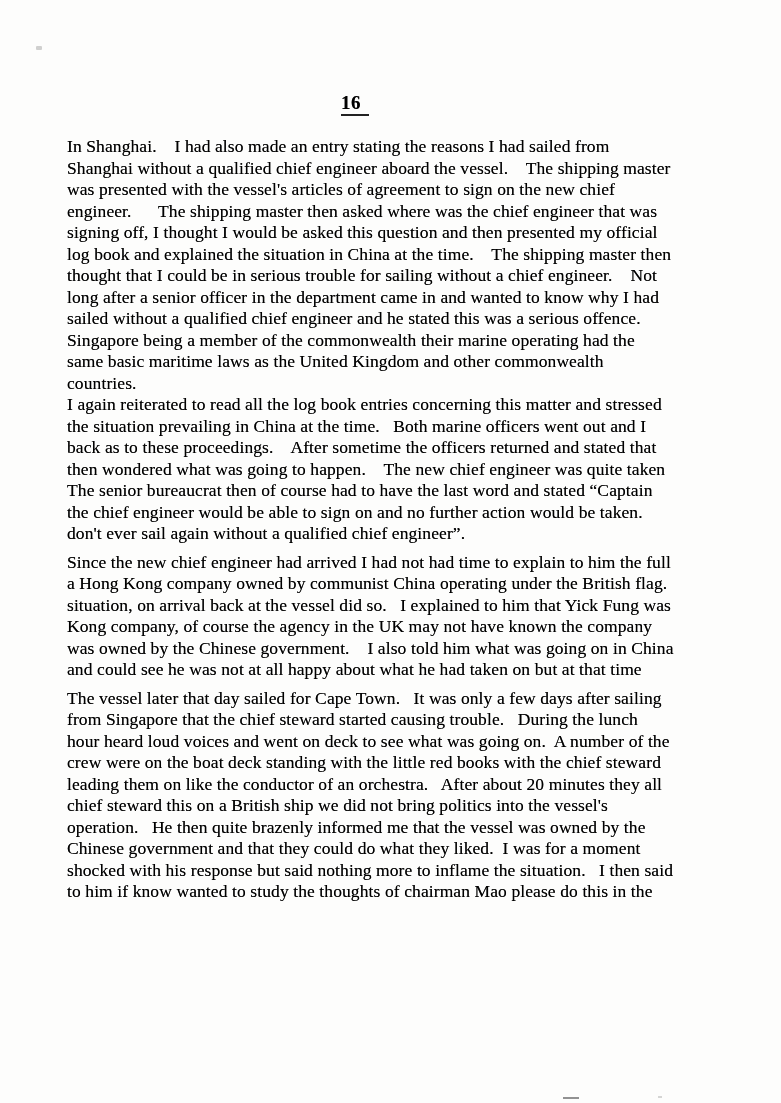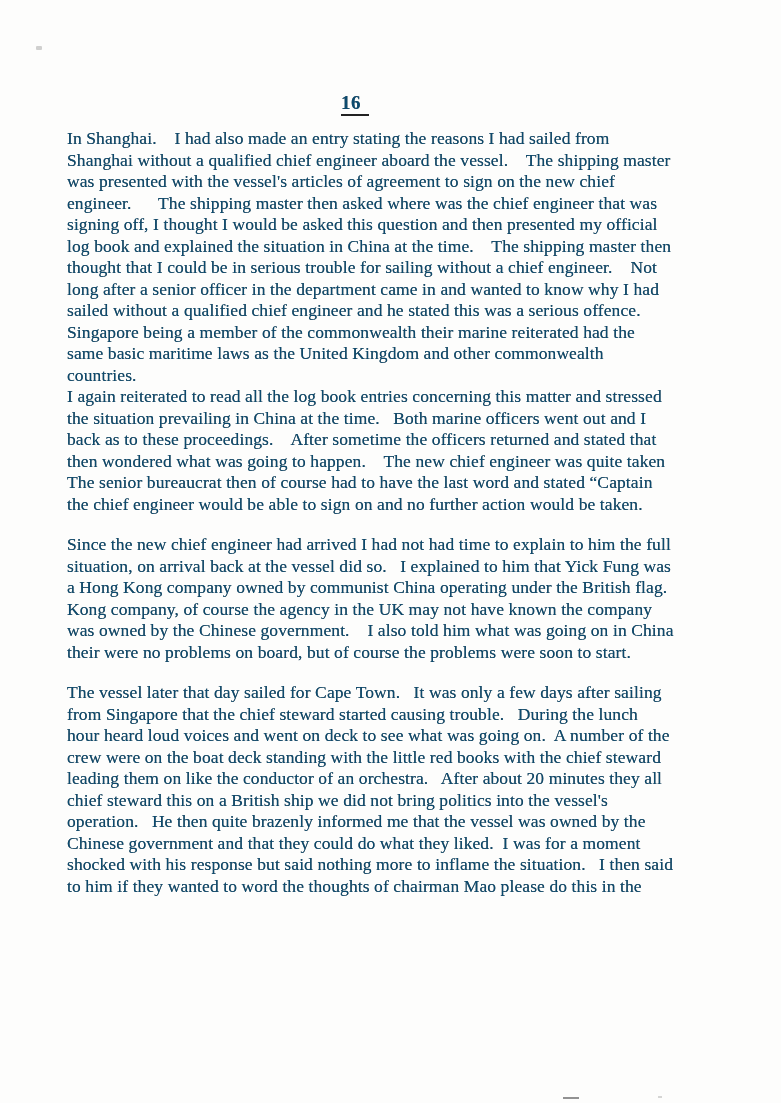--- a/index.html
+++ b/index.html
@@ -8,45 +8,45 @@
     background: #e8e8e8;
   }
   .page {
     position: relative;
     width: 781px;
     height: 1103px;
     margin: 0 auto;
     background: #fdfdfc;
     overflow: hidden;
     font-family: "Liberation Serif", "DejaVu Serif", serif;
-    color: #0c4a6e;
+    color: #000000;
   }
   .page-number {
     position: absolute;
     left: 341px;
     top: 93px;
     font-size: 19px;
     font-weight: bold;
     letter-spacing: 0.5px;
     padding-right: 8px;
     border-bottom: 2px solid #222;
     line-height: 1.1;
     text-shadow: 0 0 0.4px rgba(0,0,0,0.55);
   }
   .content {
     position: absolute;
     left: 67px;
-    top: 128px;
+    top: 136px;
     width: 700px;
   }
   .para {
     margin: 0;
   }
   .para.gap {
-    margin-top: 19px;
+    margin-top: 7px;
   }
   .line {
     white-space: pre;
     font-size: 17.5px;
     line-height: 21.5px;
     letter-spacing: 0.1px;
     text-shadow: 0 0 0.45px rgba(10,10,10,0.6);
   }
   .speck-top {
     position: absolute;
@@ -89,48 +89,49 @@
       <div class="para">
         <div class="line">In Shanghai.    I had also made an entry stating the reasons I had sailed from</div>
         <div class="line">Shanghai without a qualified chief engineer aboard the vessel.    The shipping master</div>
         <div class="line">was presented with the vessel's articles of agreement to sign on the new chief</div>
         <div class="line">engineer.      The shipping master then asked where was the chief engineer that was</div>
         <div class="line">signing off, I thought I would be asked this question and then presented my official</div>
         <div class="line">log book and explained the situation in China at the time.    The shipping master then</div>
         <div class="line">thought that I could be in serious trouble for sailing without a chief engineer.    Not</div>
         <div class="line">long after a senior officer in the department came in and wanted to know why I had</div>
         <div class="line">sailed without a qualified chief engineer and he stated this was a serious offence.</div>
-        <div class="line">Singapore being a member of the commonwealth their marine reiterated had the</div>
+        <div class="line">Singapore being a member of the commonwealth their marine operating had the</div>
         <div class="line">same basic maritime laws as the United Kingdom and other commonwealth</div>
         <div class="line">countries.</div>
       </div>
       <div class="para">
         <div class="line">I again reiterated to read all the log book entries concerning this matter and stressed</div>
         <div class="line">the situation prevailing in China at the time.   Both marine officers went out and I</div>
         <div class="line">back as to these proceedings.    After sometime the officers returned and stated that</div>
         <div class="line">then wondered what was going to happen.    The new chief engineer was quite taken</div>
         <div class="line">The senior bureaucrat then of course had to have the last word and stated “Captain</div>
         <div class="line">the chief engineer would be able to sign on and no further action would be taken.</div>
+        <div class="line">don't ever sail again without a qualified chief engineer”.</div>
       </div>
       <div class="para gap">
         <div class="line">Since the new chief engineer had arrived I had not had time to explain to him the full</div>
+        <div class="line">a Hong Kong company owned by communist China operating under the British flag.</div>
         <div class="line">situation, on arrival back at the vessel did so.   I explained to him that Yick Fung was</div>
-        <div class="line">a Hong Kong company owned by communist China operating under the British flag.</div>
         <div class="line">Kong company, of course the agency in the UK may not have known the company</div>
         <div class="line">was owned by the Chinese government.    I also told him what was going on in China</div>
-        <div class="line">their were no problems on board, but of course the problems were soon to start.</div>
+        <div class="line">and could see he was not at all happy about what he had taken on but at that time</div>
       </div>
       <div class="para gap">
         <div class="line">The vessel later that day sailed for Cape Town.   It was only a few days after sailing</div>
         <div class="line">from Singapore that the chief steward started causing trouble.   During the lunch</div>
         <div class="line">hour heard loud voices and went on deck to see what was going on.  A number of the</div>
         <div class="line">crew were on the boat deck standing with the little red books with the chief steward</div>
         <div class="line">leading them on like the conductor of an orchestra.   After about 20 minutes they all</div>
         <div class="line">chief steward this on a British ship we did not bring politics into the vessel's</div>
         <div class="line">operation.   He then quite brazenly informed me that the vessel was owned by the</div>
         <div class="line">Chinese government and that they could do what they liked.  I was for a moment</div>
         <div class="line">shocked with his response but said nothing more to inflame the situation.   I then said</div>
-        <div class="line">to him if they wanted to word the thoughts of chairman Mao please do this in the</div>
+        <div class="line">to him if know wanted to study the thoughts of chairman Mao please do this in the</div>
       </div>
     </div>
   <div class="dash-bottom"></div>
   <div class="dot-bottom"></div>
 </div>
 
 </body></html>

